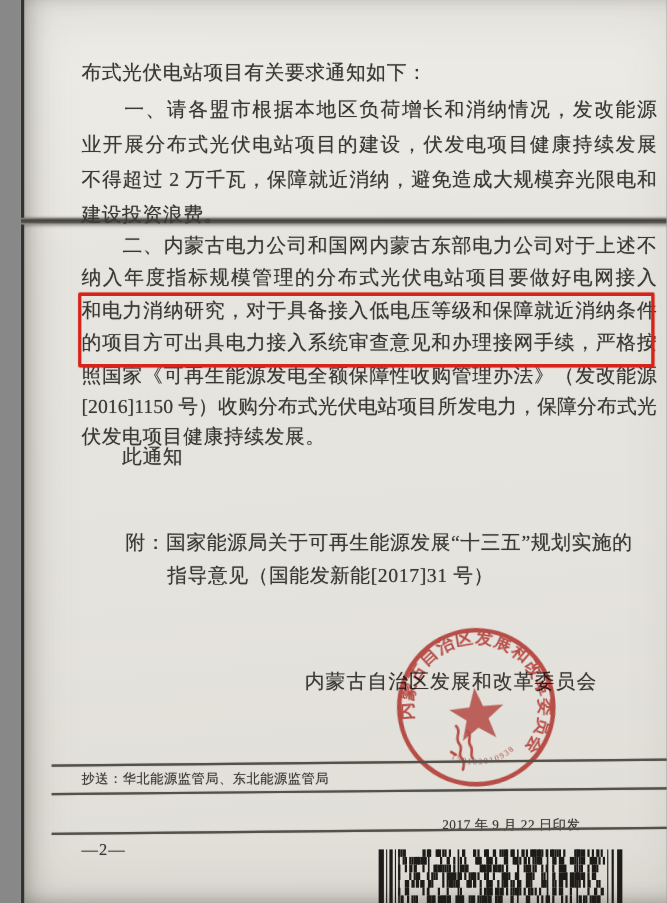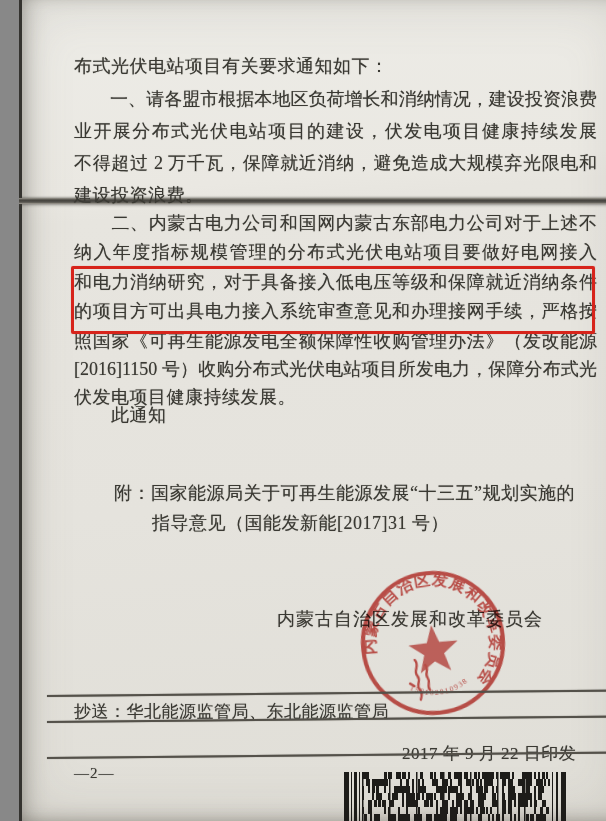--- a/index.html
+++ b/index.html
@@ -19,39 +19,39 @@
     box-shadow:0 1px 3px rgba(70,68,62,.55),0 -1px 2px rgba(70,68,62,.35);}
   .doc-line{position:absolute;font-size:18px;line-height:23px;white-space:pre;
     letter-spacing:.5px;text-shadow:0 0 .8px rgba(55,54,48,.55);}
   .doc-line.just{white-space:normal;text-align:justify;text-align-last:justify;letter-spacing:0;}
   .hl-box{position:absolute;left:52px;top:266px;width:518px;height:62px;
     border:3px solid #d7241b;border-radius:2px;box-shadow:0 0 1px rgba(215,36,27,.5);}
   .sig-line{position:absolute;font-size:18px;letter-spacing:1px;white-space:pre;
     text-shadow:0 0 .8px rgba(55,54,48,.5);}
   .sep{position:absolute;height:2px;background:#54514a;transform:rotate(-.55deg);
     transform-origin:left center;box-shadow:0 0 1px rgba(60,58,50,.6);}
-  .foot-line{position:absolute;font-size:17px;letter-spacing:.5px;white-space:pre;
+  .foot-line{position:absolute;font-size:12px;letter-spacing:.5px;white-space:pre;
     text-shadow:0 0 .8px rgba(55,54,48,.5);}
   .page-num{position:absolute;font-size:15px;letter-spacing:1px;
     text-shadow:0 0 .8px rgba(55,54,48,.5);}
   #seal-svg{position:absolute;left:336px;top:565px;mix-blend-mode:multiply;
     opacity:.9;filter:blur(.3px);transform:rotate(-6deg);}
   #barcode-svg{position:absolute;left:325px;top:772px;filter:blur(.25px);}
 </style>
 </head>
 <body>
 
 <div class="page">
 
   <div class="edge-left"></div>
   <div class="seam"></div>
 
   <div id="body-lines">
       <div class="doc-line" style="left: 55px; top: 55px;">布式光伏电站项目有关要求通知如下：</div>
-      <div class="doc-line just" style="left: 55px; top: 88px; width: 523px;">　　一、请各盟市根据本地区负荷增长和消纳情况，建设投资浪费</div>
+      <div class="doc-line just" style="left: 55px; top: 88px; width: 523px;">　　一、请各盟市根据本地区负荷增长和消纳情况，发改能源</div>
       <div class="doc-line just" style="left: 55px; top: 120px; width: 523px;">业开展分布式光伏电站项目的建设，伏发电项目健康持续发展</div>
       <div class="doc-line just" style="left: 55px; top: 152px; width: 523px;">不得超过 2 万千瓦，保障就近消纳，避免造成大规模弃光限电和</div>
       <div class="doc-line" style="left: 55px; top: 184px; text-align: right;">建设投资浪费。</div>
       <div class="doc-line just" style="left: 55px; top: 212px; width: 523px;">　　二、内蒙古电力公司和国网内蒙古东部电力公司对于上述不</div>
       <div class="doc-line just" style="left: 55px; top: 241px; width: 523px;">纳入年度指标规模管理的分布式光伏电站项目要做好电网接入</div>
       <div class="doc-line just" style="left: 55px; top: 271px; width: 523px;">和电力消纳研究，对于具备接入低电压等级和保障就近消纳条件</div>
       <div class="doc-line just" style="left: 55px; top: 300px; width: 523px;">的项目方可出具电力接入系统审查意见和办理接网手续，严格按</div>
       <div class="doc-line just" style="left: 55px; top: 330px; width: 523px;">照国家《可再生能源发电全额保障性收购管理办法》（发改能源</div>
       <div class="doc-line just" style="left: 55px; top: 358px; width: 523px;">[2016]1150 号）收购分布式光伏电站项目所发电力，保障分布式光</div>
       <div class="doc-line" style="left: 55px; top: 386px;">伏发电项目健康持续发展。</div>

